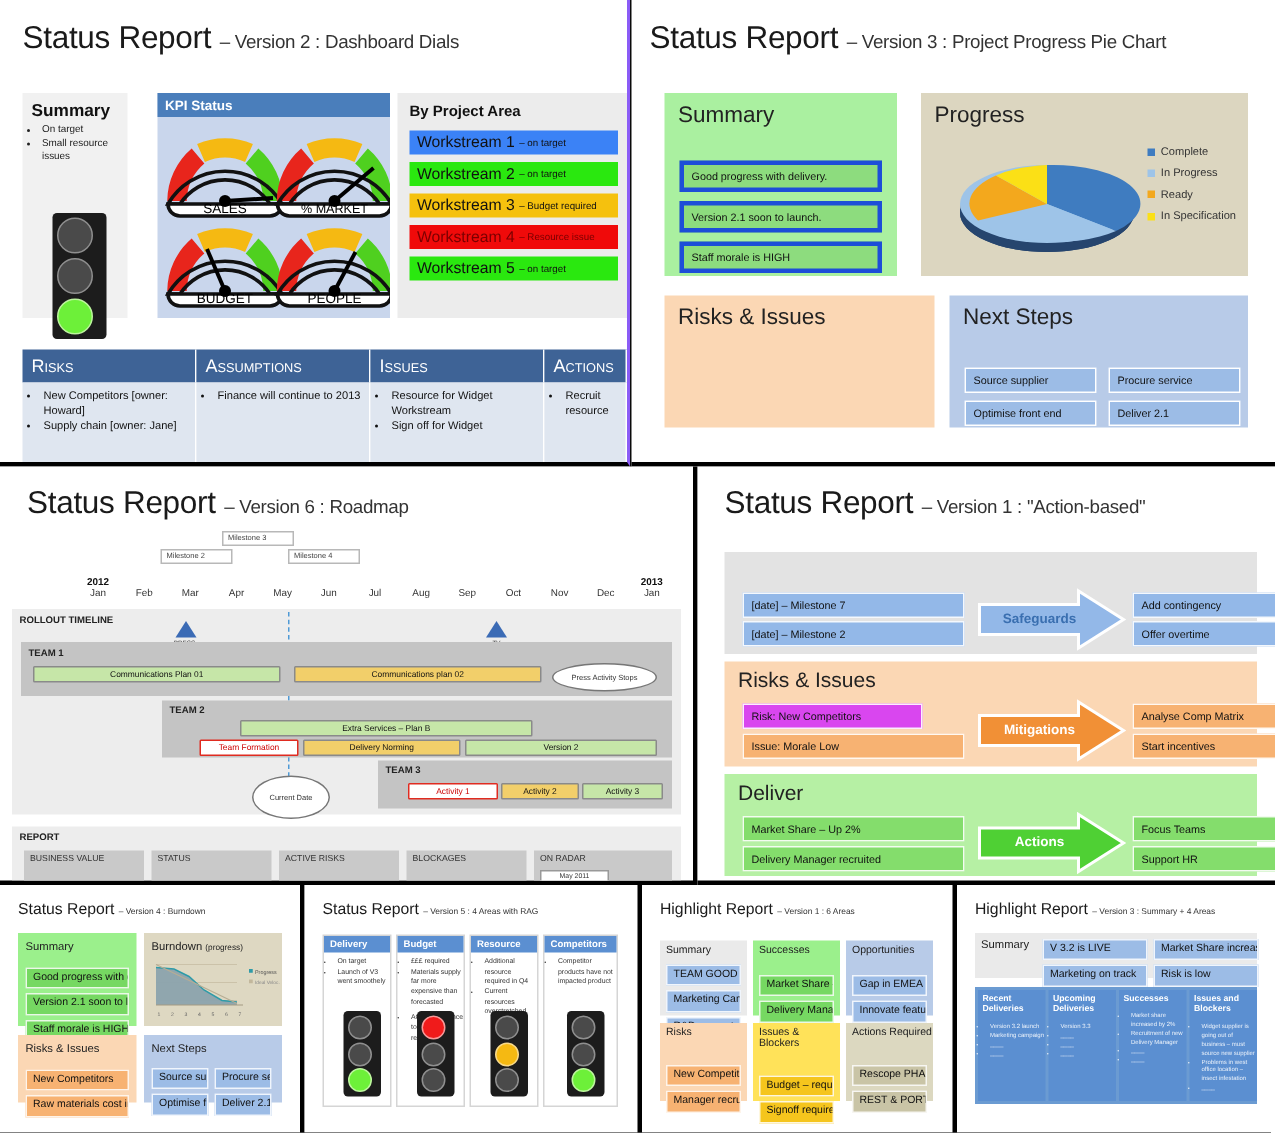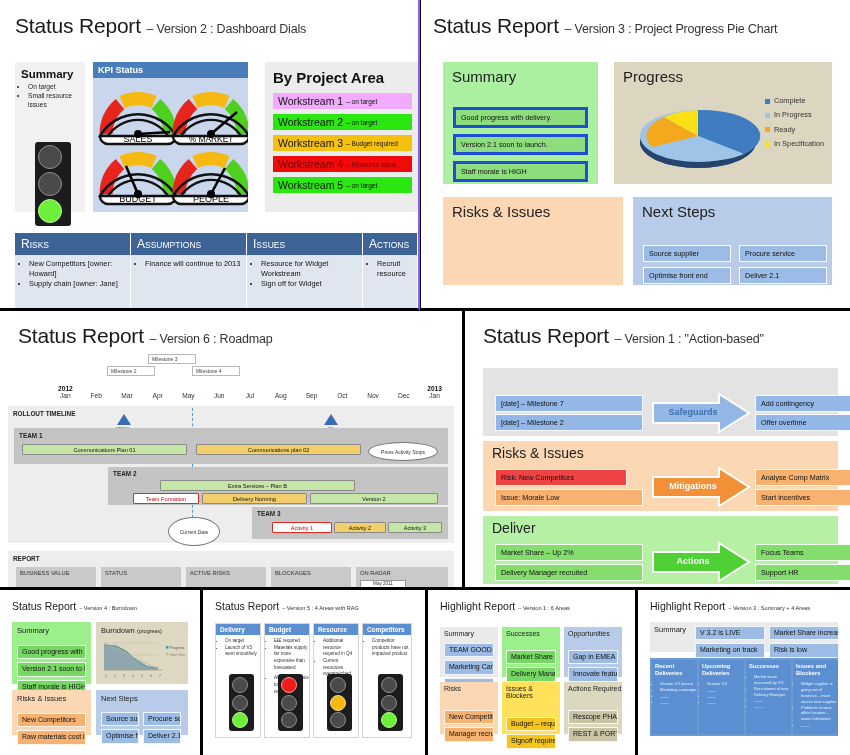--- a/index.html
+++ b/index.html
@@ -15,24 +15,24 @@
   .box{position:absolute;box-sizing:border-box;}
   .bhead{font-size:14px;color:#222;}
   .chip{box-sizing:border-box;font-size:7px;color:#111;border:1px solid rgba(255,255,255,.85);
         padding:2px 4px;margin-bottom:3px;line-height:1.2;white-space:nowrap;overflow:hidden;}
 
   
   .s1{left:0;top:0;width:418px;height:308px;border-right:2px solid #8b5cf6;border-bottom:3px solid #000;}
   .s1 .sum{left:15px;top:62px;width:70px;height:150px;background:#f1f1f1;}
   .s1 .sum h4{margin:6px 0 3px 6px;font-size:11.5px;font-weight:bold;color:#111;}
   .s1 .sum ul{margin:0;padding-left:13px;font-size:6.6px;color:#222;line-height:1.35;}
-  .s1 .kpi{left:93px;top:62px;width:155px;height:150px;background:#c9d6ec;}
+  .s1 .kpi{left:105px;top:62px;width:155px;height:150px;background:#c9d6ec;}
   .s1 .kpihd{height:16px;background:#4a7ebb;color:#fff;font-size:9px;font-weight:bold;padding:3px 0 0 5px;box-sizing:border-box;}
   .s1 .area{left:265px;top:62px;width:153px;height:150px;background:#ececec;}
-  .s1 .area h4{margin:7px 0 7px 8px;font-size:15px;font-weight:bold;color:#111;}
+  .s1 .area h4{margin:7px 0 7px 8px;font-size:10px;font-weight:bold;color:#111;}
   .ws{height:16px;margin:0 6px 5px 8px;box-sizing:border-box;display:flex;align-items:center;
       padding-left:5px;font-size:10.5px;color:#111;white-space:nowrap;overflow:hidden;}
   .ws .wsub{font-size:6.5px;margin-left:3px;}
   .tbl{position:absolute;left:15px;top:233px;width:403px;}
   .tbl .tr{display:flex;}
   .tbl .th{background:#3e6396;color:#fff;font-size:12px;padding:4px 6px;box-sizing:border-box;
            border-right:1px solid #fff;}
   .tbl .th .sc{font-size:8.5px;}
   .tbl .td{background:#dfe6f0;font-size:7.4px;color:#111;padding:4px 5px;box-sizing:border-box;
            border-right:1px solid #fff;line-height:1.35;}
@@ -156,21 +156,21 @@
             <use href="#gauge"></use>
           <line x1="40" y1="44" x2="54" y2="18" stroke="#000" stroke-width="2.6"></line>
           <circle cx="40" cy="44" r="4" fill="#000"></circle>
           <text x="40" y="52" font-size="9" text-anchor="middle" font-family="Liberation Sans, sans-serif">PEOPLE</text>
           </g>
       </svg>
     </div>
 
     <div class="box area">
       <h4>By Project Area</h4>
-      <div class="ws" style="background:#f0abfc;">
+      <div class="ws" style="background:#3b82f6;">
         <span>Workstream 1</span>
         <span class="wsub">– on target</span>
         </div>
       <div class="ws" style="background:#2ae80f;">
         <span>Workstream 2</span>
         <span class="wsub">– on target</span>
         </div>
       <div class="ws" style="background:#f5c10e;">
         <span>Workstream 3</span>
         <span class="wsub">– Budget required</span>
@@ -351,21 +351,21 @@
       <svg style="position:absolute;left:168px;top:24px;" width="100" height="42" viewBox="0 0 100 42">
         <path d="M2,11 H68 V2 L98,21 L68,40 V31 H2 Z" fill="#93b8e8" stroke="#fff" stroke-width="2"></path>
         </svg>
       <div class="arrow" style="left:178px;top:36px;width:64px;height:16px;color:#3a6fb0;">Safeguards</div>
       <div class="abox" style="left:272px;top:27px;width:104px;background:#93b8e8;">Add contingency</div>
       <div class="abox" style="left:272px;top:46px;width:104px;background:#93b8e8;">Offer overtime</div>
     </div>
 
     <div class="arow" style="top:130px;height:70px;background:#fbd7b4;">
       <div class="hd">Risks &amp; Issues</div>
-      <div class="abox" style="left:12px;top:28px;width:132px;background:#ef4444;">Risk: New Competitors</div>
+      <div class="abox" style="left:12px;top:28px;width:120px;background:#d946ef;">Risk: New Competitors</div>
       <div class="abox" style="left:12px;top:48px;width:148px;background:#f7b272;">Issue: Morale Low</div>
       <svg style="position:absolute;left:168px;top:25px;" width="100" height="42" viewBox="0 0 100 42">
         <path d="M2,11 H68 V2 L98,21 L68,40 V31 H2 Z" fill="#f19036" stroke="#fff" stroke-width="2"></path>
         </svg>
       <div class="arrow" style="left:176px;top:37px;width:68px;height:16px;color:#fff;">Mitigations</div>
       <div class="abox" style="left:272px;top:28px;width:104px;background:#f7b272;">Analyse Comp Matrix</div>
       <div class="abox" style="left:272px;top:48px;width:104px;background:#f7b272;">Start incentives</div>
     </div>
 
     <div class="arow" style="top:205px;height:68px;background:#b6f0a4;">

